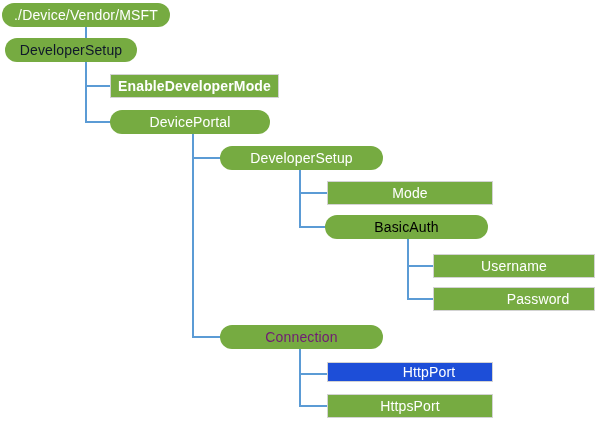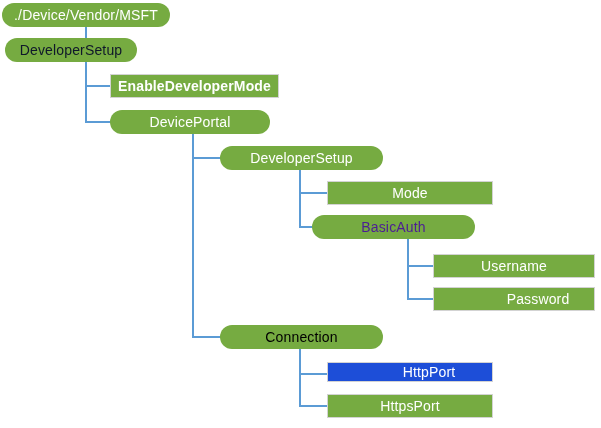--- a/index.html
+++ b/index.html
@@ -93,30 +93,30 @@
       </div>
       <div class="node stadium" style="left: 110px; top: 110px; width: 160px; height: 24px; background: rgb(118, 171, 65); color: rgb(255, 255, 255); text-align: right;">
         <span class="node-label">DevicePortal</span>
       </div>
       <div class="node stadium" style="left: 220px; top: 146px; width: 163px; height: 24px; background: rgb(118, 171, 65); color: rgb(255, 255, 255);">
         <span class="node-label">DeveloperSetup</span>
       </div>
       <div class="node rect" style="left: 327px; top: 181px; width: 166px; height: 24px; background: rgb(118, 171, 65); color: rgb(255, 255, 255); border-color: rgb(211, 211, 211);">
         <span class="node-label">Mode</span>
       </div>
-      <div class="node stadium" style="left: 312px; top: 215px; width: 163px; height: 24px; background: rgb(118, 171, 65); color: #4c1d95;">
+      <div class="node stadium" style="left: 325px; top: 215px; width: 163px; height: 24px; background: rgb(118, 171, 65); color: #000000;">
         <span class="node-label">BasicAuth</span>
       </div>
       <div class="node rect" style="left: 433px; top: 254px; width: 162px; height: 24px; background: rgb(118, 171, 65); color: rgb(255, 255, 255); border-color: rgb(211, 211, 211);">
         <span class="node-label">Username</span>
       </div>
       <div class="node rect" style="left: 433px; top: 287px; width: 162px; height: 24px; background: rgb(118, 171, 65); color: rgb(255, 255, 255); border-color: rgb(211, 211, 211); padding-left: 48px;">
         <span class="node-label">Password</span>
       </div>
-      <div class="node stadium" style="left: 220px; top: 325px; width: 163px; height: 24px; background: rgb(118, 171, 65); color: #000000;">
+      <div class="node stadium" style="left: 220px; top: 325px; width: 163px; height: 24px; background: rgb(118, 171, 65); color: #701a75;">
         <span class="node-label">Connection</span>
       </div>
       <div class="node rect" style="left: 327px; top: 362px; width: 166px; height: 20px; background: #1d4ed8; color: rgb(255, 255, 255); border-color: rgb(211, 211, 211); padding-left: 38px;">
         <span class="node-label">HttpPort</span>
       </div>
       <div class="node rect" style="left: 327px; top: 394px; width: 166px; height: 24px; background: rgb(118, 171, 65); color: rgb(255, 255, 255); border-color: rgb(211, 211, 211);">
         <span class="node-label">HttpsPort</span>
       </div>
     </div>
 

